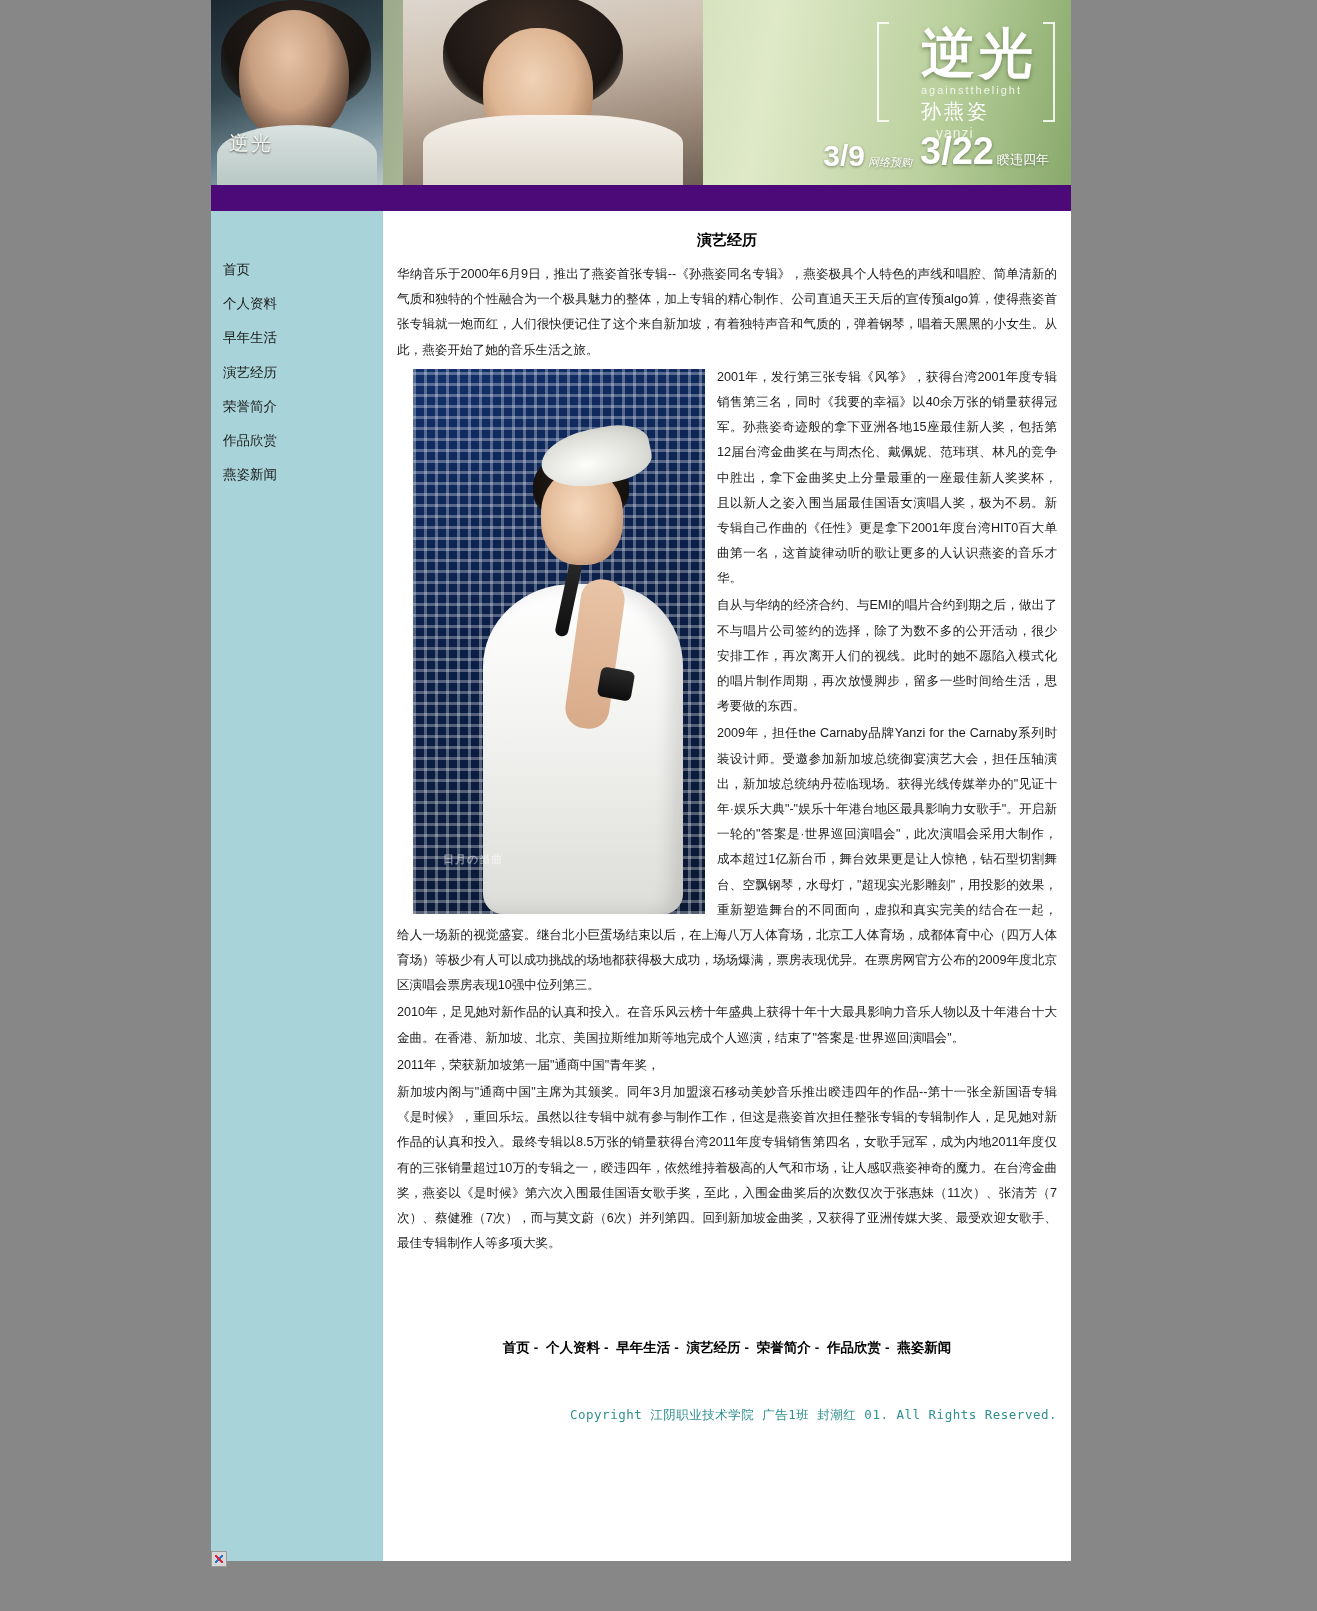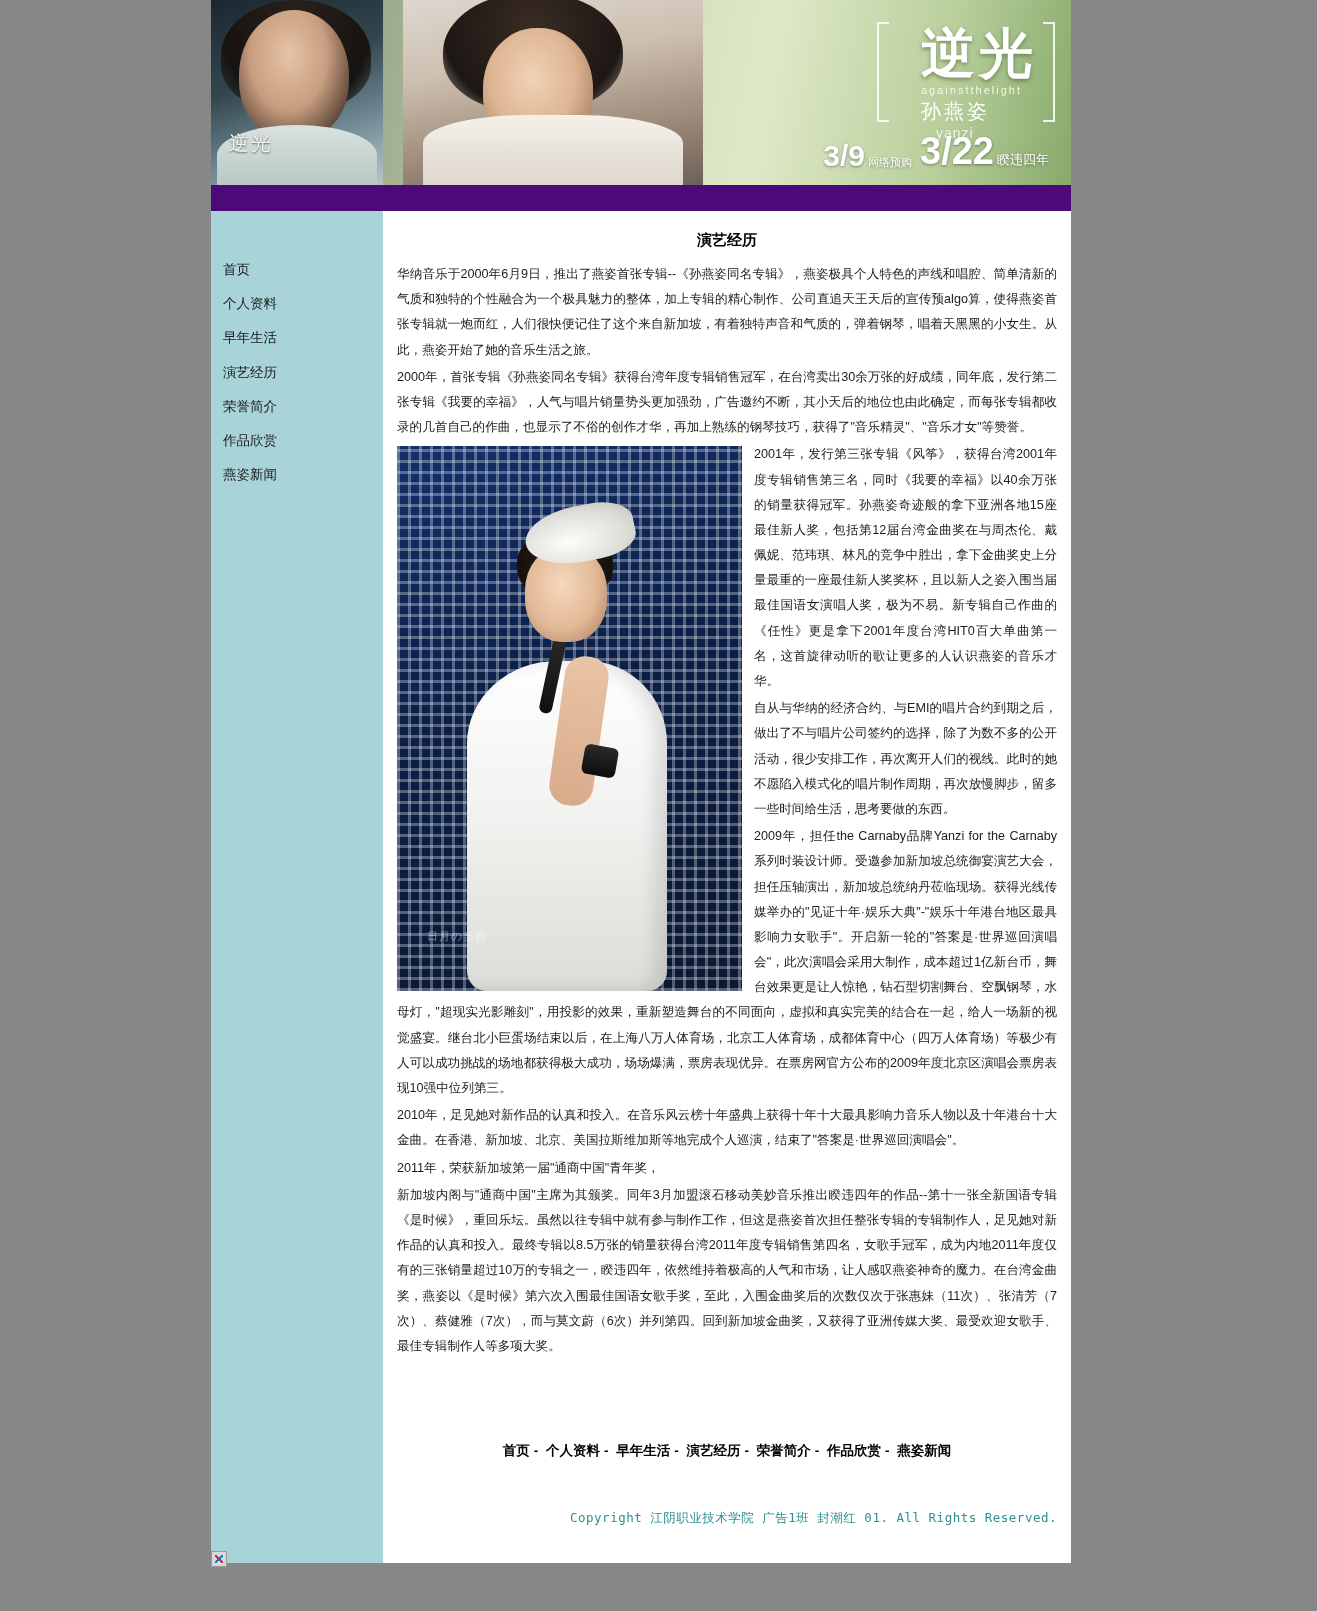--- a/index.html
+++ b/index.html
@@ -141,21 +141,21 @@
   .banner-bracket-r { right: 16px; border-left: none; }
   .banner-dates {
     position: absolute;
     right: 22px; bottom: 12px;
     color: #fff;
     display: flex;
     align-items: flex-end;
     gap: 8px;
   }
   .banner-dates .d1 { font-size: 30px; font-weight: bold; text-shadow: 0 1px 3px rgba(0,0,0,.4); }
-  .banner-dates .d1 small { font-size: 11px; font-weight: normal; margin-left: 3px;}
+  .banner-dates .d1 small { font-size: 11px; font-weight: normal; margin-left: 3px; font-style: italic;}
   .banner-dates .d2 { font-size: 38px; font-weight: bold; color: #ffffff; text-shadow: 0 1px 3px rgba(0,0,0,.4); }
   .banner-dates .d2 small { font-size: 13px; font-weight: normal; margin-left: 3px; }
   
   .purple-bar {
     width: 860px;
     height: 26px;
     background: #4b0a78;
   }
   
   .cols {
@@ -196,30 +196,31 @@
   }
   .article {
     font-size: 12.6px;
     line-height: 2.0;
     color: #1b1b1b;
     text-align: justify;
   }
   .article p { margin: 0 0 2px 0; text-indent: 0; }
   .photo {
     float: left;
-    width: 345px;
+    width: 292px;
     height: 545px;
-    margin: 4px 12px 6px 0;
+    margin: 4px 12px 6px 16px;
     background:
       radial-gradient(circle at 50% 34%, rgba(255,255,255,0) 0 120px, rgba(0,0,0,0) 121px),
       repeating-linear-gradient(0deg, rgba(255,255,255,.30) 0 3px, rgba(255,255,255,0) 3px 11px),
       repeating-linear-gradient(90deg, rgba(255,255,255,.30) 0 3px, rgba(255,255,255,0) 3px 11px),
       linear-gradient(160deg,#13306b 0%, #0b1f47 45%, #0a1833 100%);
     position: relative;
     overflow: hidden;
+    font-weight: bold;
   }
   .photo .singer-dress {
     position: absolute;
     left: 70px; top: 215px;
     width: 200px; height: 330px;
     background: linear-gradient(180deg,#ffffff 0%, #f2f2f0 45%, #dcdcd8 100%);
     border-radius: 45% 40% 10% 10% / 25% 25% 6% 6%;
     box-shadow: inset -12px 0 18px rgba(0,0,0,.12);
   }
   .photo .singer-arm {
@@ -371,21 +372,20 @@
         <a class="nav-item" href="#">荣誉简介</a>
         <a class="nav-item" href="#">作品欣赏</a>
         <a class="nav-item" href="#">燕姿新闻</a>
       </div>
 
       <div class="content">
         <div class="page-title">演艺经历</div>
 
         <div class="article clearfix">
           <p>华纳音乐于2000年6月9日，推出了燕姿首张专辑--《孙燕姿同名专辑》，燕姿极具个人特色的声线和唱腔、简单清新的气质和独特的个性融合为一个极具魅力的整体，加上专辑的精心制作、公司直追天王天后的宣传预algo算，使得燕姿首张专辑就一炮而红，人们很快便记住了这个来自新加坡，有着独特声音和气质的，弹着钢琴，唱着天黑黑的小女生。从此，燕姿开始了她的音乐生活之旅。</p>
-          <p>2000年，首张专辑《孙燕姿同名专辑》获得台湾年度专辑销售冠军，在台湾卖出30余万张的好成绩，同年底，发行第二张专辑《我要的幸福》，人气与唱片销量势头更加强劲，广告邀约不断，其小天后的地位也由此确定，而每张专辑都收录的几首自己的作曲，也显示了不俗的创作才华，再加上熟练的钢琴技巧，获得了"音乐精灵"、"音乐才女"等赞誉。</p>
 
           <div class="photo">
             <div class="singer-dress"></div>
             <div class="singer-arm"></div>
             <div class="mic"></div>
             <div class="mic-head"></div>
             <div class="bracelet"></div>
             <div class="singer-hair"></div>
             <div class="singer-head"></div>
             <div class="singer-hat"></div>

